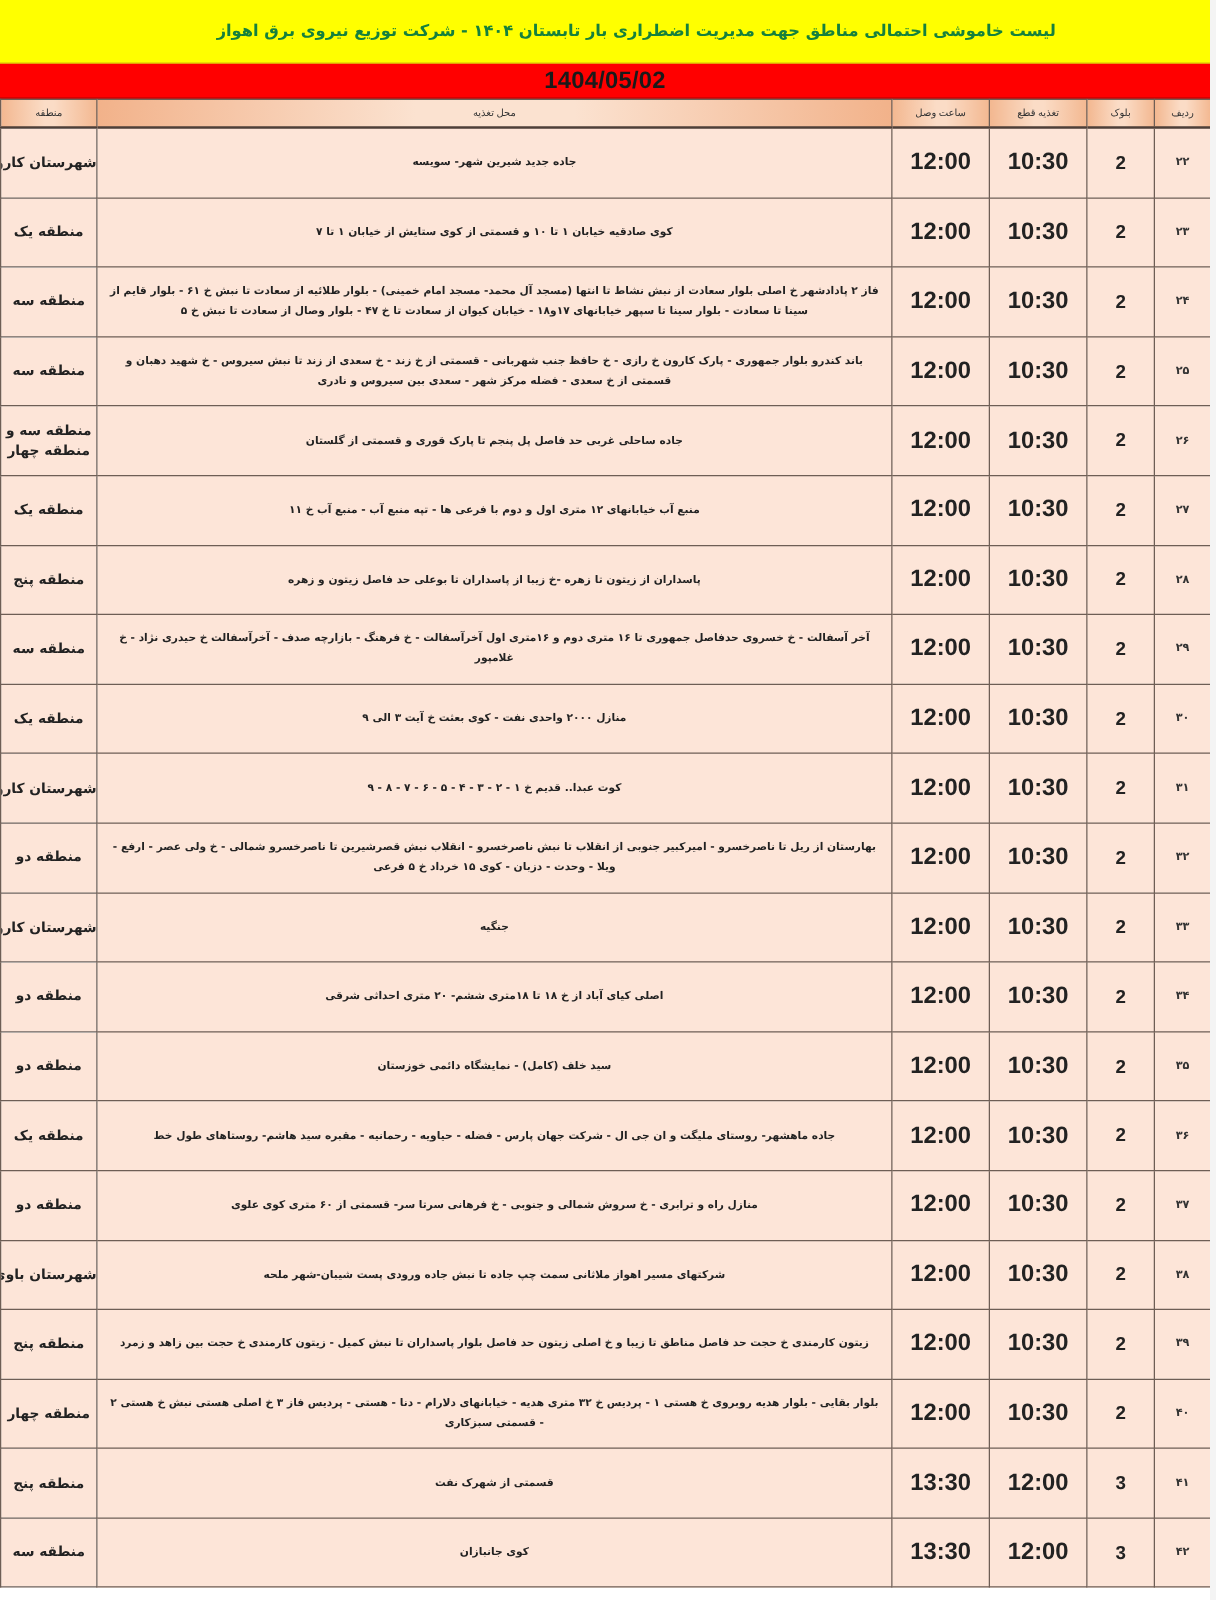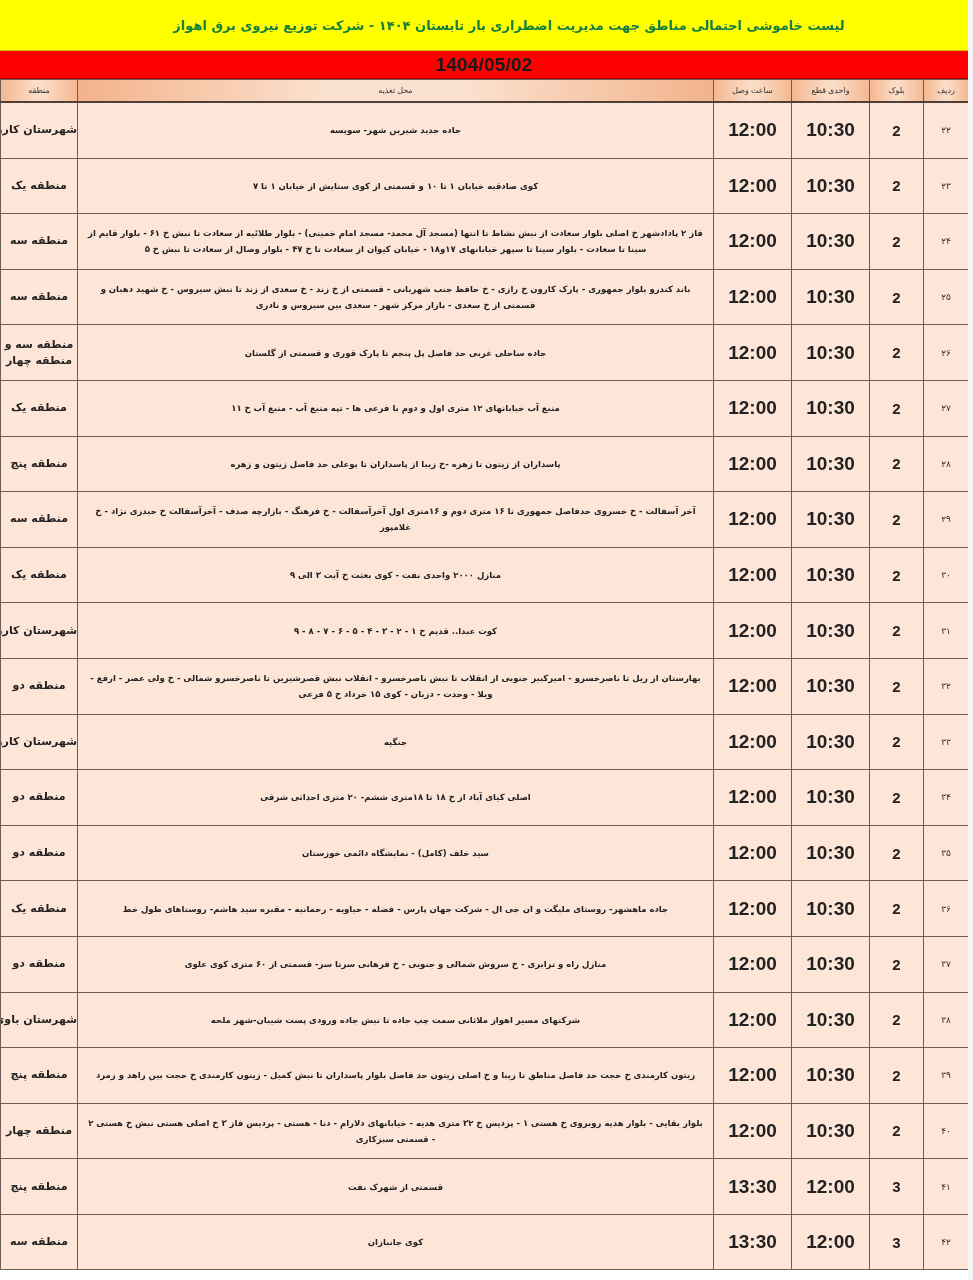--- a/index.html
+++ b/index.html
@@ -26,21 +26,21 @@
   .c-on { width: 78px; }
   .c-off { width: 78px; }
   .c-block { width: 54px; }
   .c-row { width: 45px; }
   td.region { direction: rtl; font-size: 11px; font-weight: bold; color: #222; line-height: 20px;
               white-space: nowrap; overflow: hidden; }
   td.desc { direction: rtl; font-size: 8.5px; font-weight: bold; color: #222; line-height: 16px;
             padding: 0 8px; }
   td.time { font-family: "Liberation Sans", sans-serif; font-size: 19px; font-weight: bold; color: #222; }
   td.block { font-family: "Liberation Sans", sans-serif; font-size: 15px; font-weight: bold; color: #222; }
-  td.rownum { font-size: 9px; font-weight: normal; color: #333; }
+  td.rownum { font-size: 9px; font-weight: bold; color: #333; }
   .right-strip { position: absolute; left: 968px; top: 0; width: 5px; height: 1280px; background: #f4f4f4; }
 </style>
 </head>
 <body>
 
 <div class="sheet">
   <div class="title-bar">
     <span>لیست خاموشی احتمالی مناطق جهت مدیریت اضطراری بار تابستان ۱۴۰۴ - شرکت توزیع نیروی برق اهواز</span>
   </div>
   <div class="date-bar">
@@ -54,21 +54,21 @@
         <col class="c-on">
         <col class="c-off">
         <col class="c-block">
         <col class="c-row">
     </colgroup>
     <thead>
       <tr>
         <th>منطقه</th>
         <th class="wide">محل تغذیه</th>
         <th>ساعت وصل</th>
-        <th>واحدی قطع</th>
+        <th>تغذیه قطع</th>
         <th>بلوک</th>
         <th>ردیف</th>
       </tr>
     </thead>
     <tbody>
       <tr>
         <td class="region">شهرستان کارون</td>
         <td class="desc">جاده جدید شیرین شهر- سویسه</td>
         <td class="time">12:00</td>
         <td class="time">10:30</td>
@@ -86,21 +86,21 @@
       <tr>
         <td class="region">منطقه سه</td>
         <td class="desc">فاز ۲ پادادشهر خ اصلی بلوار سعادت از نبش نشاط تا انتها (مسجد آل محمد- مسجد امام خمینی) - بلوار طلائیه از سعادت تا نبش خ ۶۱ - بلوار قایم از سینا تا سعادت - بلوار سینا تا سپهر خیابانهای ۱۷و۱۸ - خیابان کیوان از سعادت تا خ ۴۷ - بلوار وصال از سعادت تا نبش خ ۵</td>
         <td class="time">12:00</td>
         <td class="time">10:30</td>
         <td class="block">2</td>
         <td class="rownum">۲۴</td>
       </tr>
       <tr>
         <td class="region">منطقه سه</td>
-        <td class="desc">باند کندرو بلوار جمهوری - پارک کارون خ رازی - خ حافظ جنب شهربانی - قسمتی از خ زند - خ سعدی از زند تا نبش سیروس - خ شهید دهبان و قسمتی از خ سعدی - بازار مرکز شهر - سعدی بین سیروس و نادری</td>
+        <td class="desc">باند کندرو بلوار جمهوری - پارک کارون خ رازی - خ حافظ جنب شهربانی - قسمتی از خ زند - خ سعدی از زند تا نبش سیروس - خ شهید دهبان و قسمتی از خ سعدی - فضله مرکز شهر - سعدی بین سیروس و نادری</td>
         <td class="time">12:00</td>
         <td class="time">10:30</td>
         <td class="block">2</td>
         <td class="rownum">۲۵</td>
       </tr>
       <tr>
         <td class="region" style="white-space:normal;line-height:16px;margin-left:32px;">منطقه سه و منطقه چهار</td>
         <td class="desc">جاده ساحلی غربی حد فاصل پل پنجم تا پارک قوری و قسمتی از گلستان</td>
         <td class="time">12:00</td>
         <td class="time">10:30</td>

